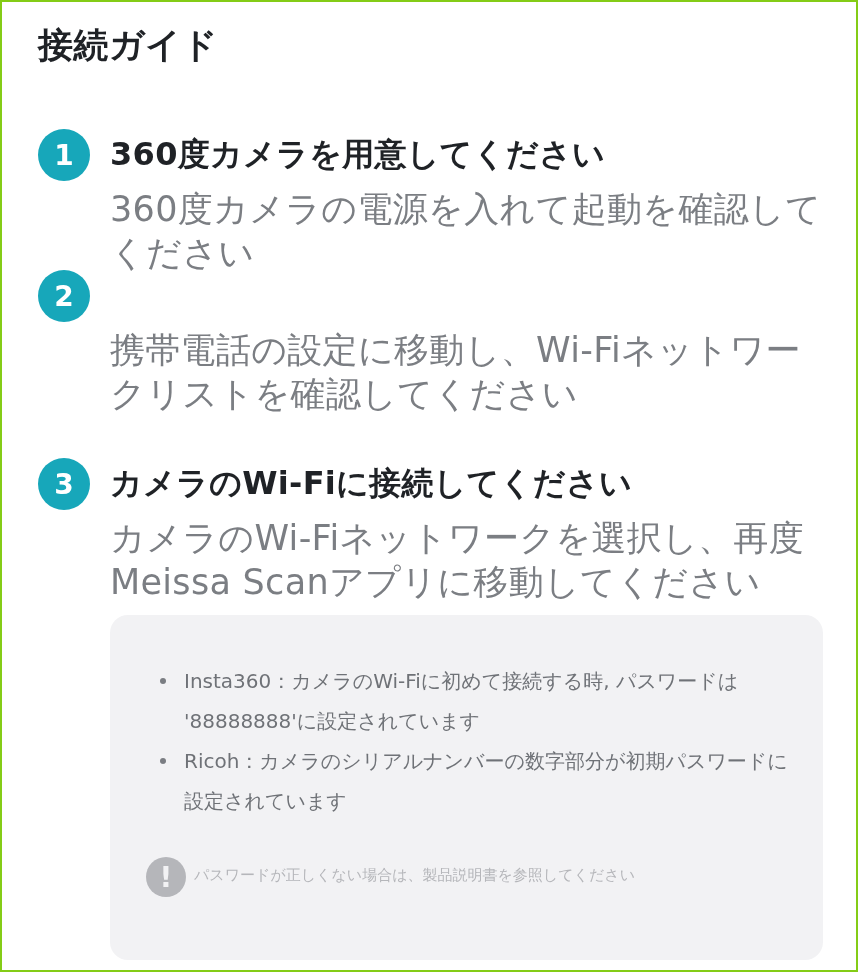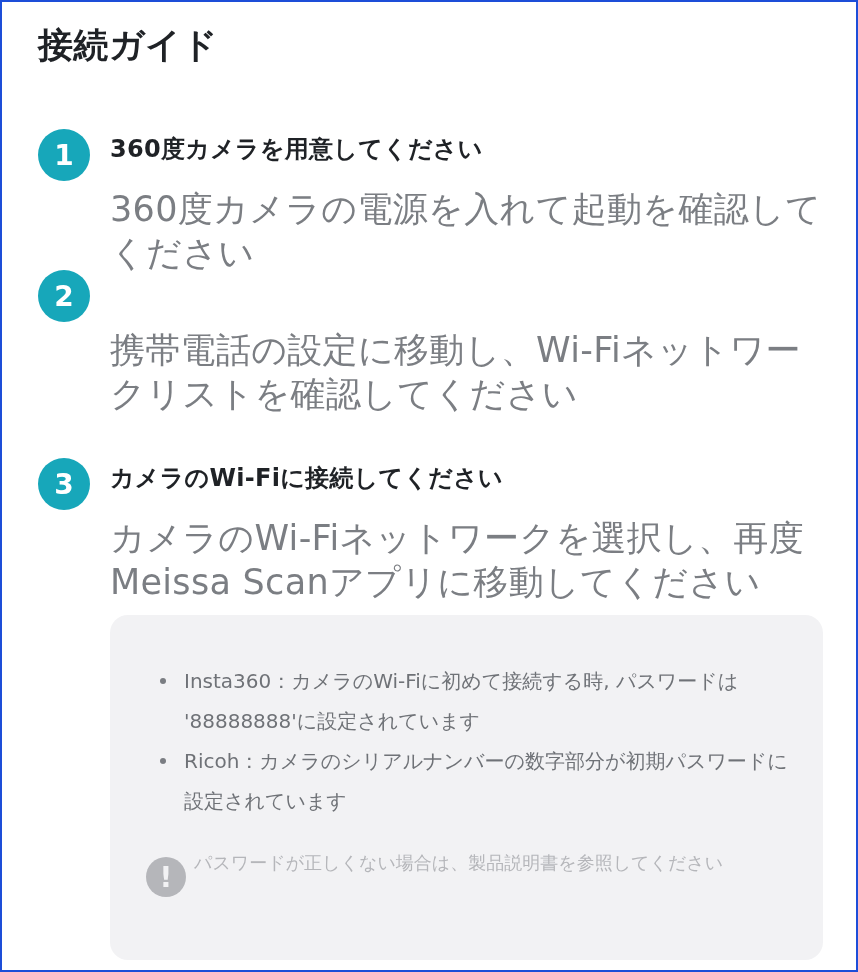--- a/index.html
+++ b/index.html
@@ -1,34 +1,34 @@
 <!DOCTYPE html>
 <html><head>
   <meta charset="utf-8">
   <style>
     * { box-sizing: border-box; margin: 0; padding: 0; }
     html, body { width: 858px; height: 972px; background: #ffffff; overflow: hidden; }
     body { font-family: "DejaVu Sans", "Liberation Sans", sans-serif; color: #1f2226; }
     .frame {
       position: absolute; left: 0; top: 0; width: 858px; height: 972px;
-      border: 2px solid #1d4ed8; background: #ffffff;
+      border: 2px solid #84cc16; background: #ffffff;
     }
     .page-title {
       position: absolute; left: 36px; top: 20px;
       font-size: 35px; font-weight: bold; color: #1f2226; letter-spacing: 0.5px;
     }
     .step { position: absolute; left: 36px; width: 800px; }
     .badge {
       position: absolute; left: 0; top: 0; width: 52px; height: 52px; border-radius: 50%;
       background: #17a7ba; color: #fff; font-size: 28px; font-weight: bold;
       display: flex; align-items: center; justify-content: center;
     }
     .step-title {
       position: absolute; left: 72px; top: 4px;
-      font-size: 24px; font-weight: bold; color: #1f2226; white-space: nowrap;
+      font-size: 32px; font-weight: bold; color: #1f2226; white-space: nowrap;
       letter-spacing: 0.3px;
     }
     .step-desc {
       position: absolute; left: 72px; top: 58px; width: 720px;
       font-size: 35px; color: #7b7e83; line-height: 44px; letter-spacing: 0.3px;
     }
     .info-box {
       position: absolute; left: 108px; top: 613px; width: 713px; height: 345px;
       background: #f2f2f4; border-radius: 18px;
     }
@@ -41,22 +41,22 @@
       position: absolute; left: 6px; top: 17px; width: 6px; height: 6px; border-radius: 50%;
       background: #7a7d82;
     }
     .warning { position: absolute; left: 36px; top: 224px; width: 650px; }
     .warning-icon {
       position: absolute; left: 0; top: 18px; width: 40px; height: 40px; border-radius: 50%;
       background: #b5b6ba; color: #f2f2f4; font-size: 28px; font-weight: bold;
       display: flex; align-items: center; justify-content: center; font-family: "DejaVu Sans", sans-serif;
     }
     .warning-text {
-      position: absolute; left: 48px; top: 4px; width: 600px;
-      font-size: 18px; color: #b5b6ba; line-height: 40px;
+      position: absolute; left: 48px; top: 16px; width: 600px;
+      font-size: 15px; color: #b5b6ba; line-height: 40px;
     }
   </style>
 </head>
 <body>
 
 <div class="frame">
 
   <div class="page-title">接続ガイド</div>
 
   <div class="step" style="top:127px; height:110px;">

